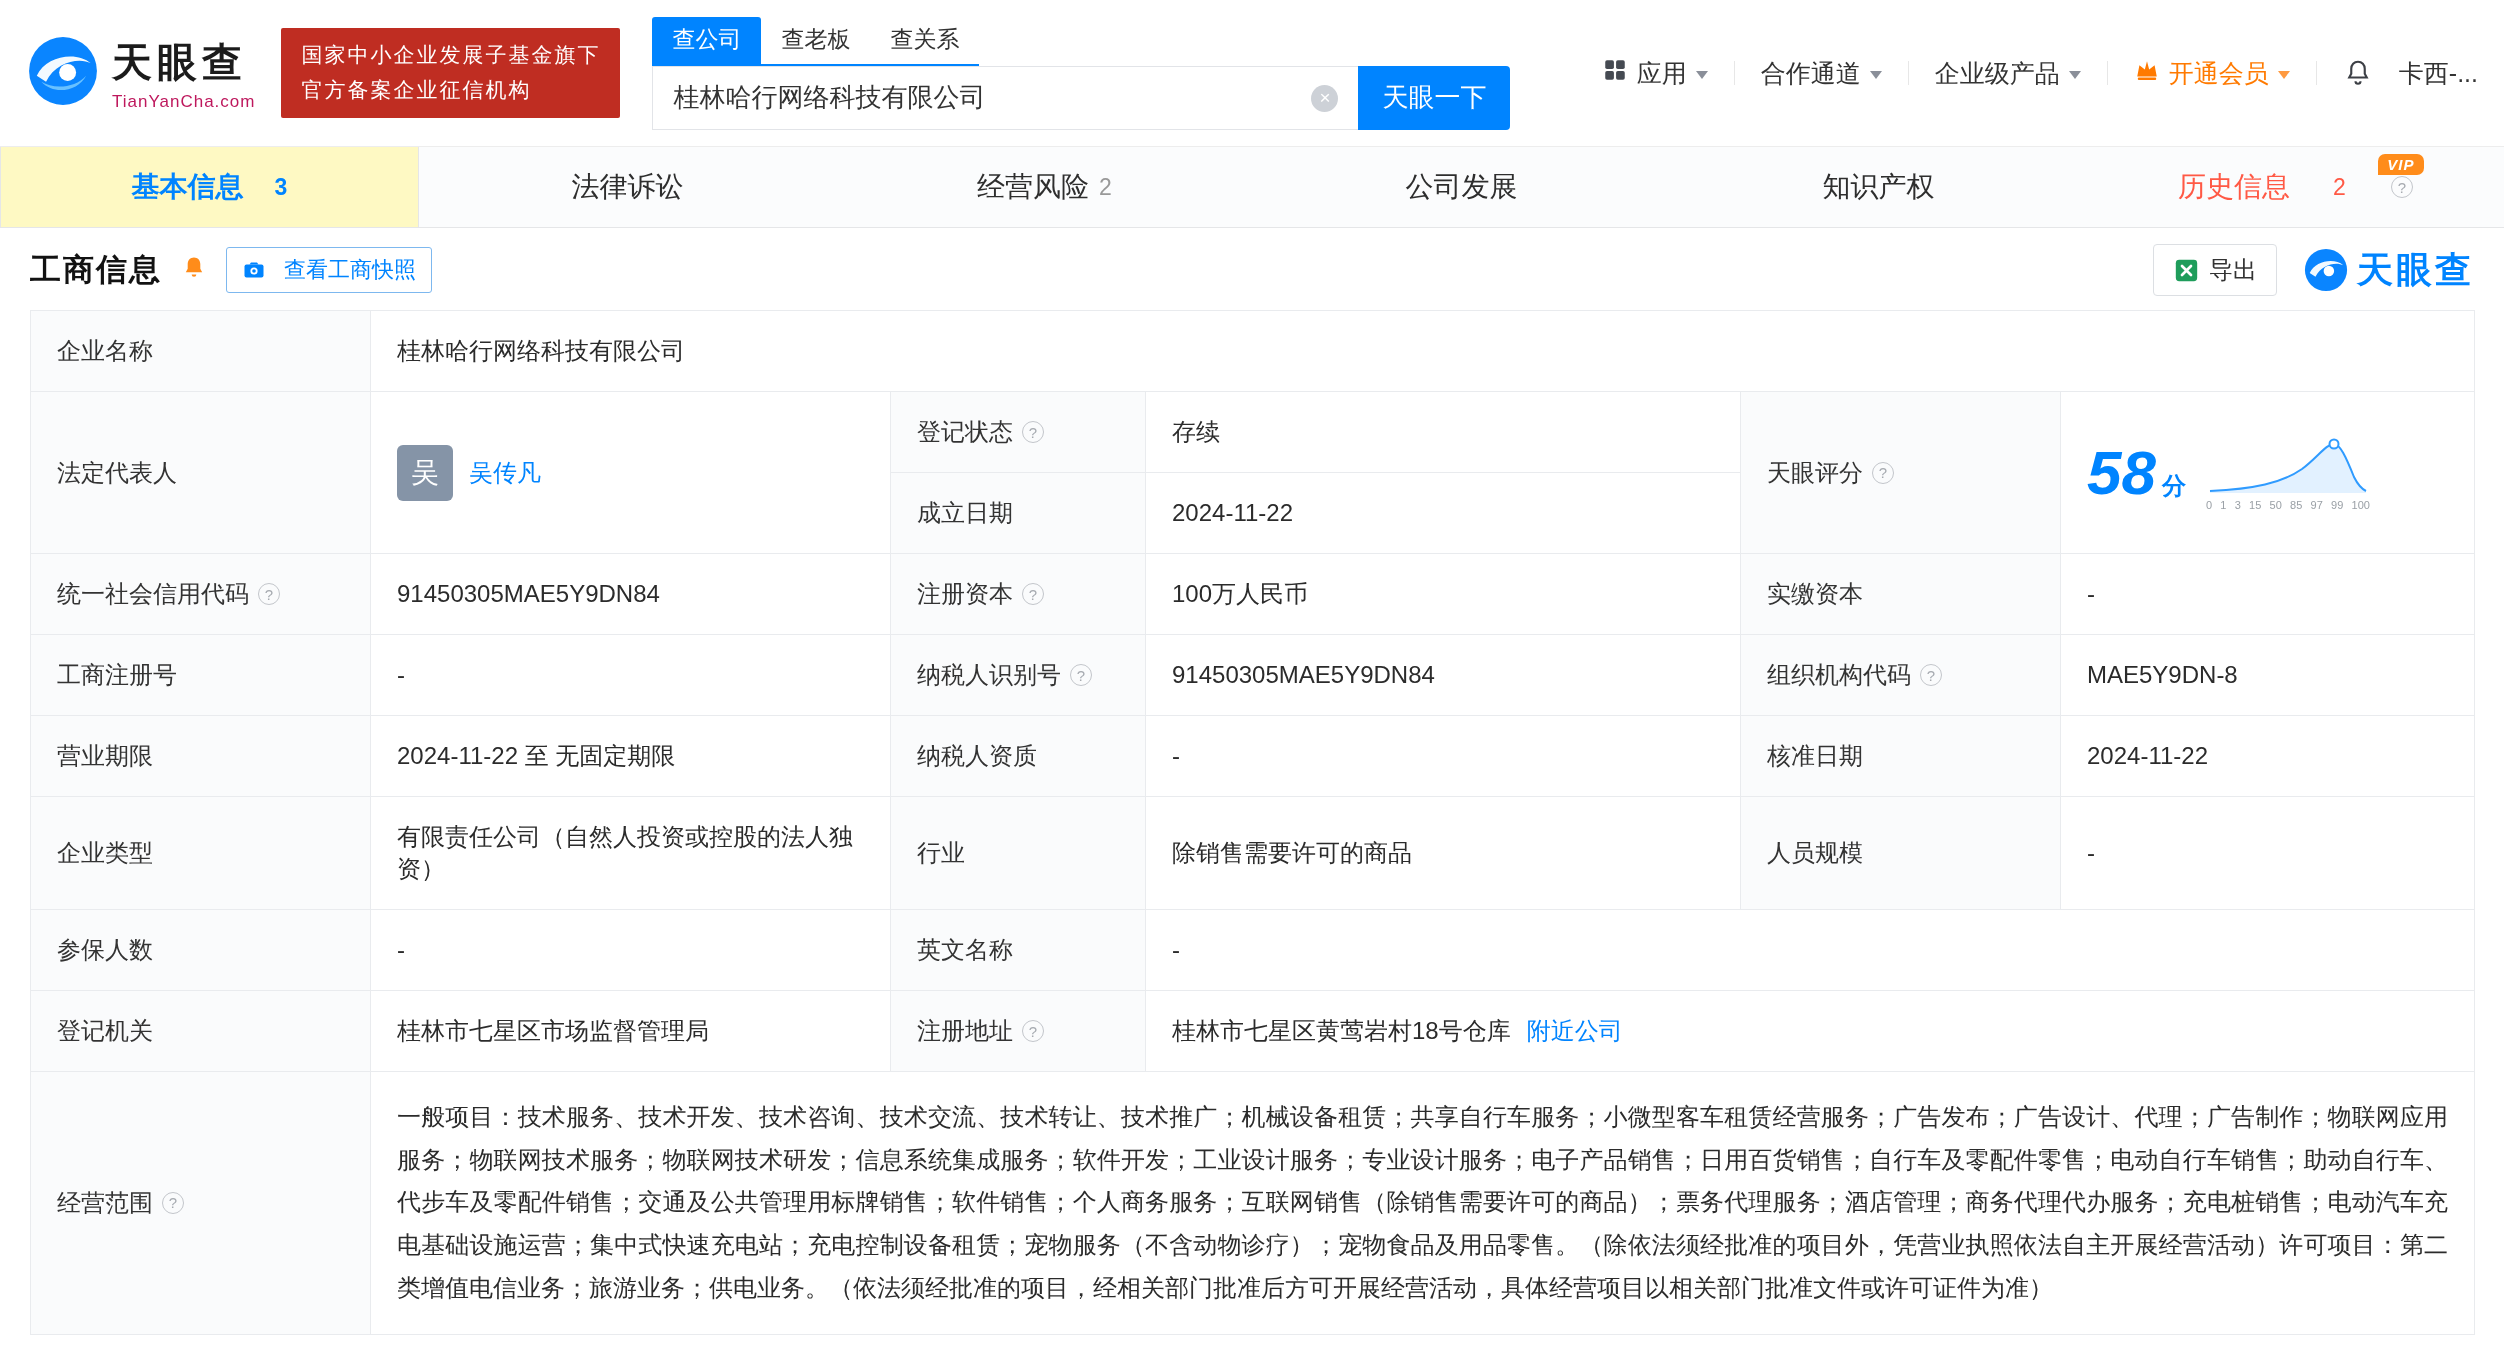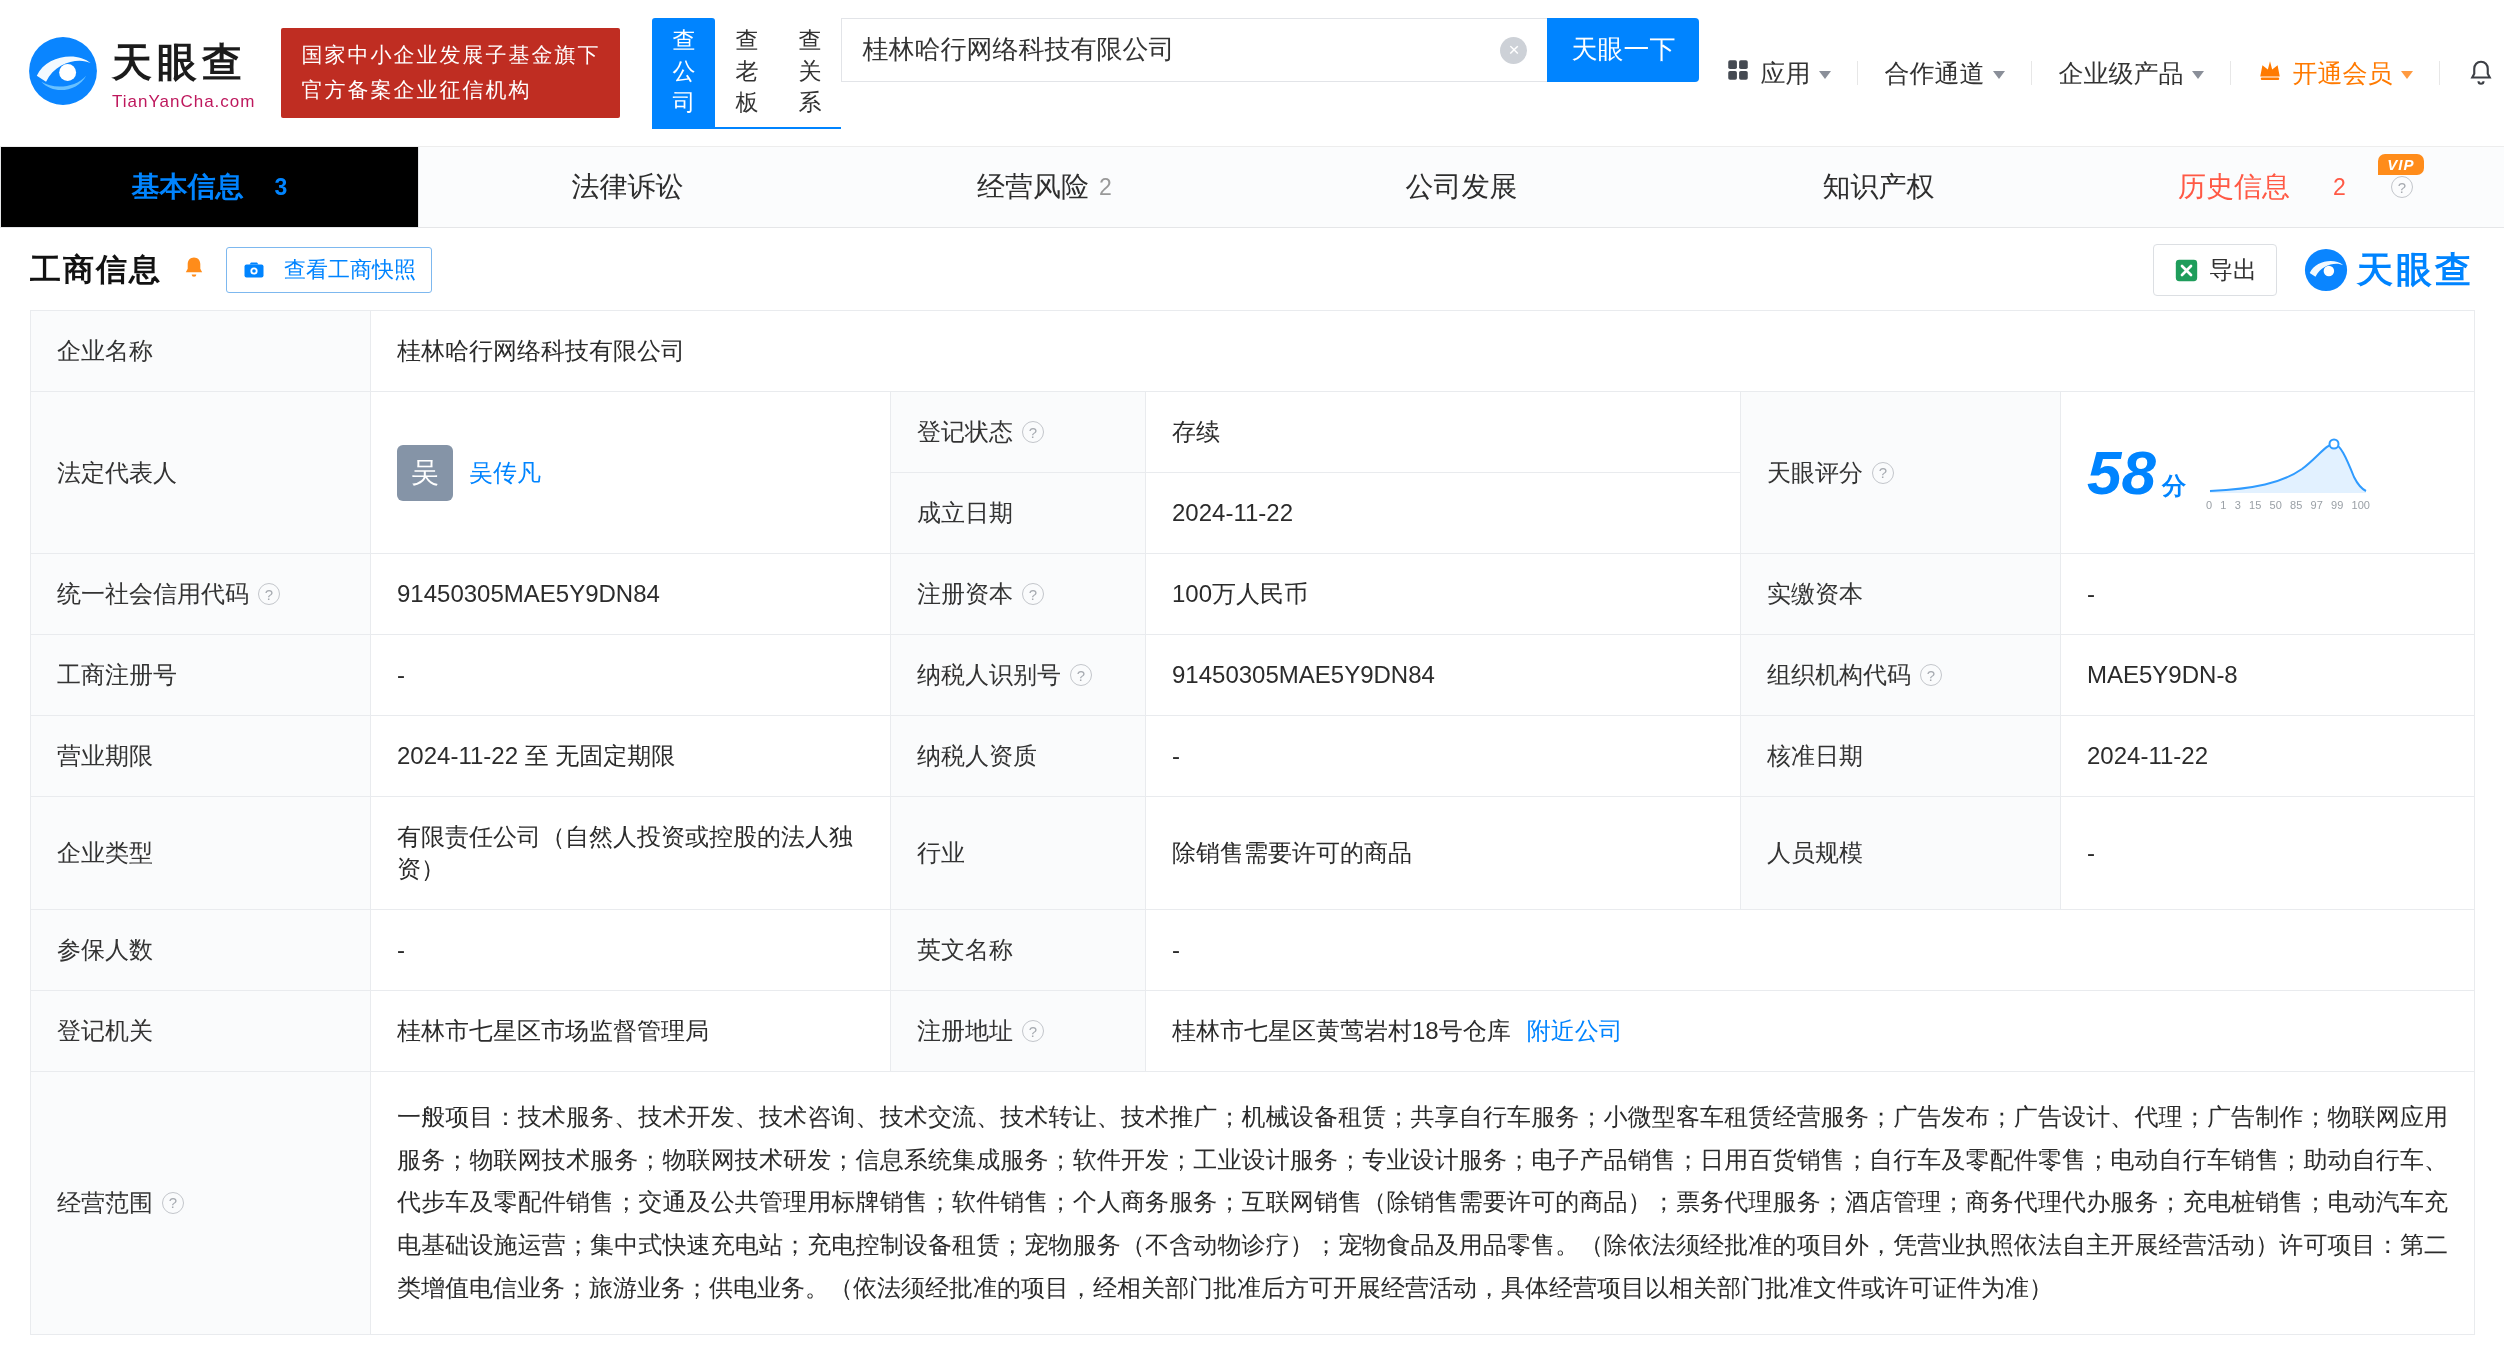--- a/index.html
+++ b/index.html
@@ -8,21 +8,21 @@
 
   
   .topbar { display:flex; align-items:center; height:146px; padding:0 26px; gap:26px; background:#fff; }
   .logo { display:flex; align-items:center; gap:12px; }
   .logo-names { display:flex; flex-direction:column; }
   .logo-cn { font-size:40px; font-weight:bold; color:#1b1b1b; letter-spacing:5px; }
   .logo-en { font-size:17px; color:#be185d; letter-spacing:1px; margin-top:2px; }
   .gov-badge { background:#bf2d22; color:#fff; font-size:21px; line-height:1.65;
     padding:10px 20px; border-radius:2px; white-space:nowrap; letter-spacing:2px; }
 
-  .search { display:flex; margin-left:6px; }
+  .search { display:flex; flex-direction:column; margin-left:6px; }
   .search-tabs { display:flex; width:fit-content; border-bottom:2px solid #0084ff; }
   .search-tab { font-size:23px; padding:7px 20px 9px; color:#333; cursor:pointer; }
   .search-tab.active { background:#0084ff; color:#fff; border-radius:3px 3px 0 0; }
   .search-row { display:flex; }
   .search-box { position:relative; width:706px; }
   .search-input { width:100%; height:64px; border:1px solid #e2e4e8; border-right:none;
     font-size:26px; padding:0 66px 0 20px; color:#333; outline:none; background:#fff; }
   .clear-btn { position:absolute; right:20px; top:19px; width:27px; height:27px; border-radius:50%;
     background:#cdd1d7; color:#fff; font-size:19px; display:flex; align-items:center; justify-content:center; cursor:pointer; }
   .search-btn { width:152px; height:64px; background:#0084ff; color:#fff; font-size:26px;
@@ -34,21 +34,21 @@
     border-top:8px solid #8a8f99; margin-top:3px; }
   .nav-sep { width:1px; height:24px; background:#e7e7e7; }
   .nav-vip { color:#ff7a00; }
   .nav-vip .caret { border-top-color:#ff9a40; }
 
   
   .mainTabs { display:flex; height:82px; border-top:1px solid #ededed; border-bottom:1px solid #e5e6e8; background:#fbfcfd; }
   .mtab { flex:1; display:flex; align-items:center; justify-content:center; gap:10px;
     font-size:28px; color:#2e2e2e; position:relative; cursor:pointer; }
   .mtab .cnt { font-size:23px; color:#999; }
-  .mtab.active { background:#000000; color:#0084ff; font-weight:bold;
+  .mtab.active { background:#fef9c3; color:#0084ff; font-weight:bold;
     border-left:1px solid #e5e6e8; border-right:1px solid #e5e6e8;gap:31px; }
   .mtab.active .cnt { color:#0084ff; }
   .mtab.history { color:#ff5945;gap:43px; }
   .mtab.history .cnt { color:#ff5945; }
   .vip-tag { position:absolute; top:7px; right:calc(50% - 128px);
     background:#ff8c1a; color:#fff; font-size:15px; font-weight:bold; font-style:italic;
     padding:2px 9px; border-radius:7px 7px 7px 0; letter-spacing:1px; }
   .mtab .q-small { margin-left:2px; }
 
   

